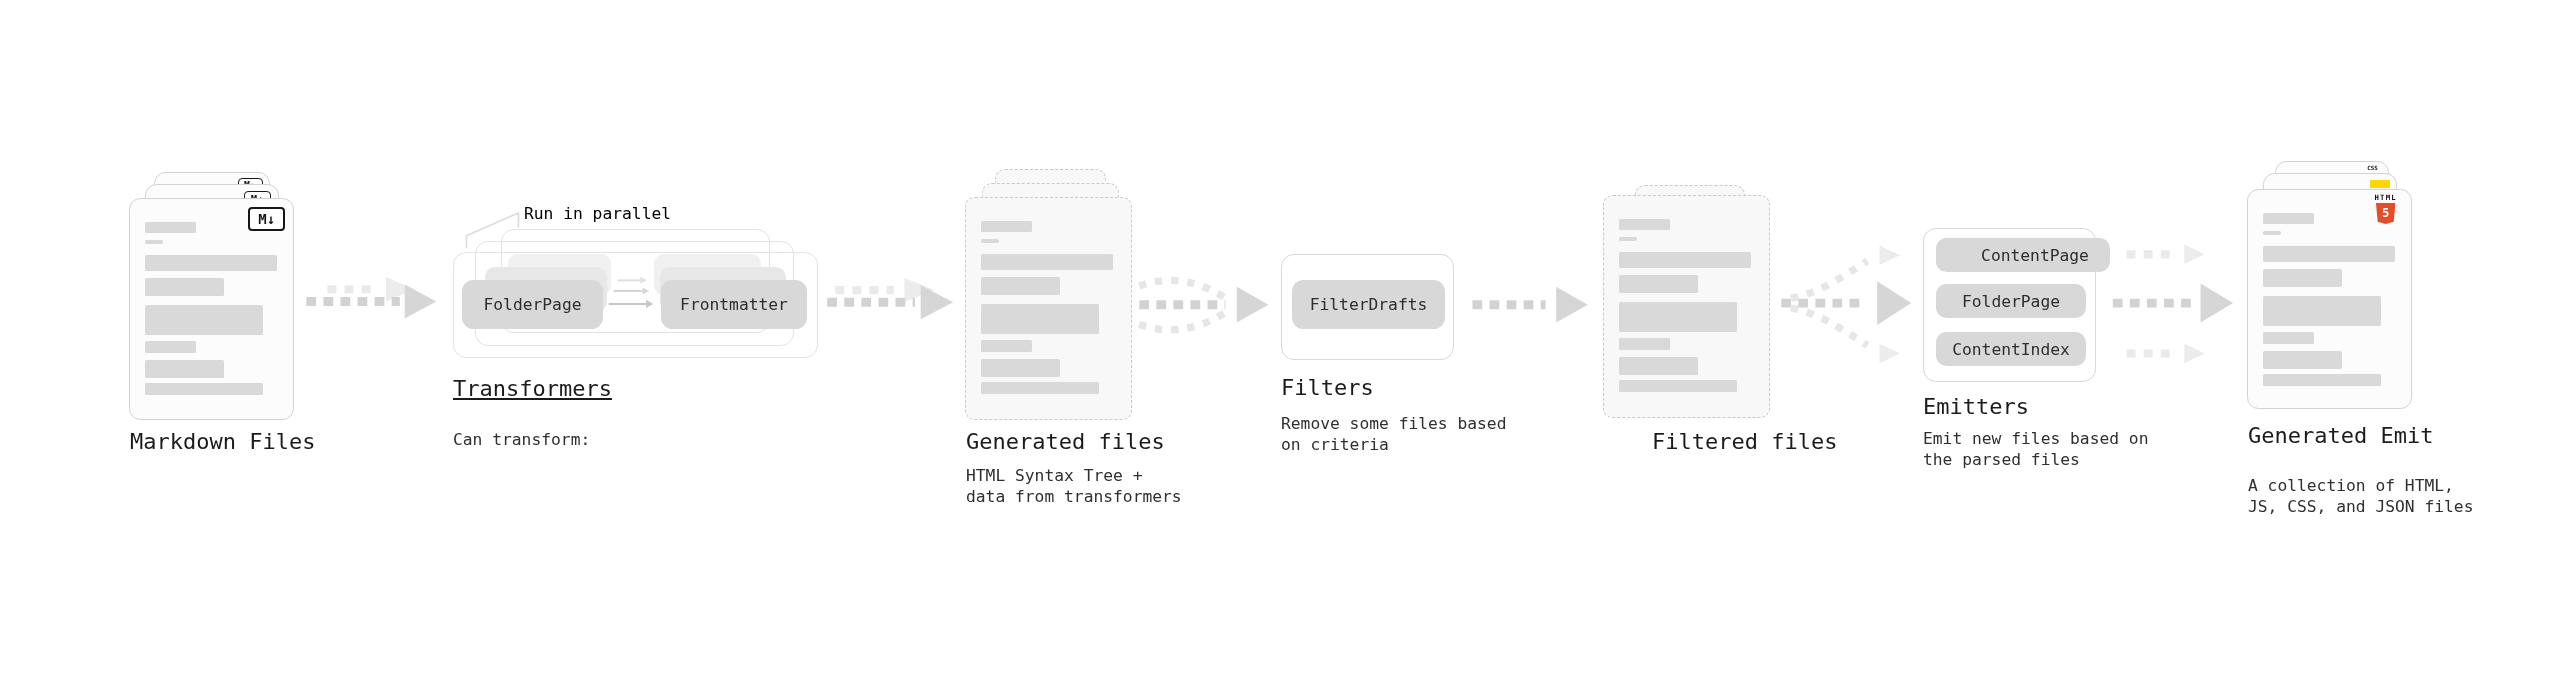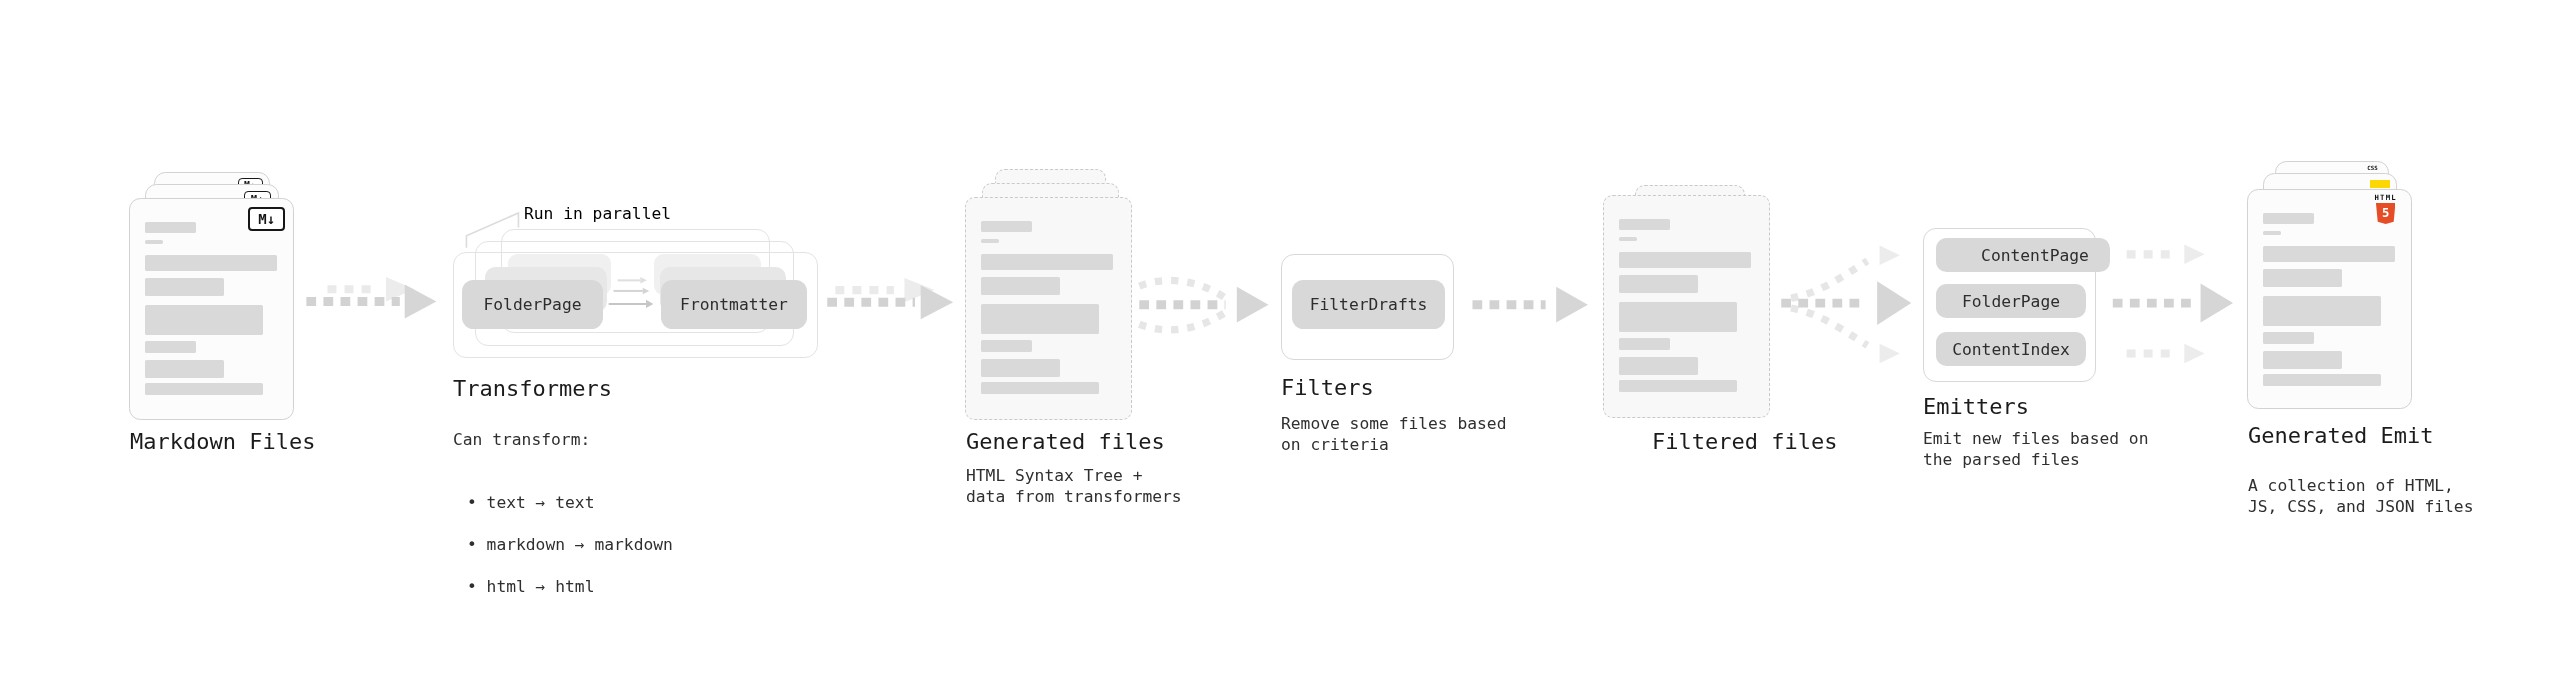--- a/index.html
+++ b/index.html
@@ -165,28 +165,23 @@
     <div class="obox tbox z1" style="left:453px;top:252px;width:365px;height:106px;"></div>
 
     <div class="pill g3 z2" style="left:508px;top:254px;width:103px;height:41px;"></div>
     <div class="pill g2 z3" style="left:485px;top:267px;width:122px;height:45px;"></div>
     <div class="pill z4" style="left:462px;top:280px;width:141px;height:49px;">FolderPage</div>
 
     <div class="pill g3 z2" style="left:654px;top:254px;width:107px;height:41px;"></div>
     <div class="pill g2 z3" style="left:660px;top:267px;width:126px;height:45px;"></div>
     <div class="pill z4" style="left:661px;top:280px;width:146px;height:49px;">Frontmatter</div>
 
-    <div class="title" style="left:453px;top:376px;">Transformers</div>
+    <div class="title" style="left:453px;top:376px;text-decoration:underline;">Transformers</div>
     <div class="sub" style="left:453px;top:408px;">
       <div>Can transform:</div>
-      <div class="bullets">
-        <div>• text → text</div>
-        <div>• markdown → markdown</div>
-        <div>• html → html</div>
-      </div>
     </div>
   </div>
 
   <div>
     <div class="card dashed z1" style="left:995px;top:169px;width:111px;height:49px;"></div>
     <div class="card dashed z2" style="left:982px;top:183px;width:137px;height:49px;"></div>
     <div class="card dashed z3" style="left:965px;top:197px;width:167px;height:223px;">
       <span class="lines">
         <i class="b1"></i>
           <i class="b2"></i>

